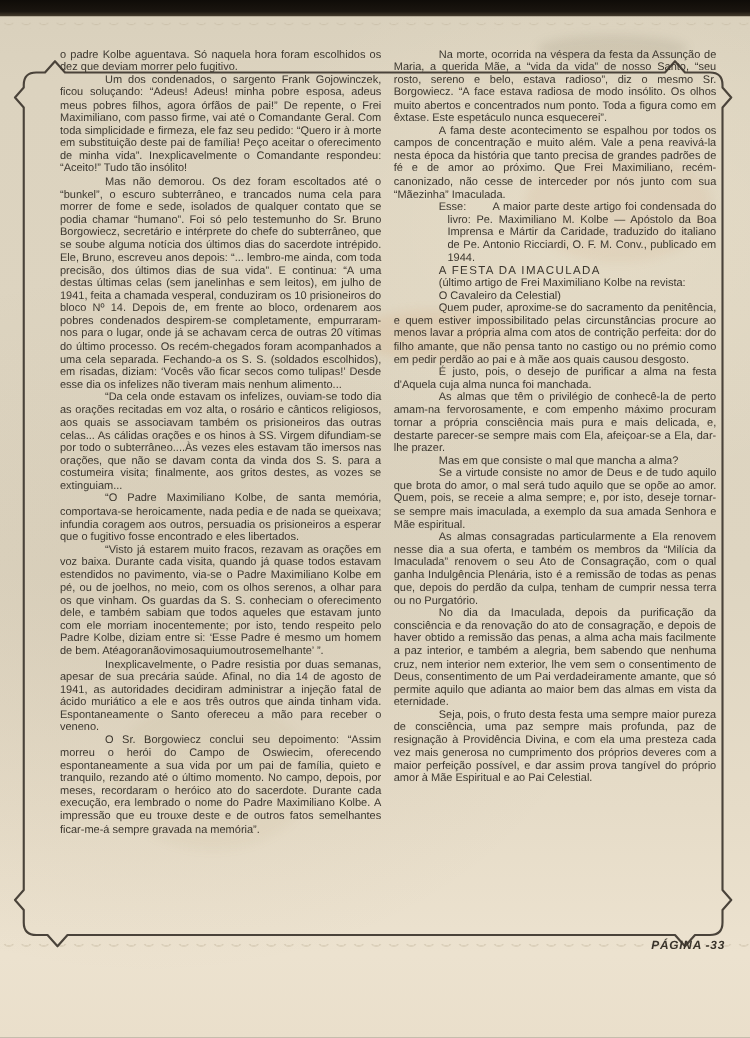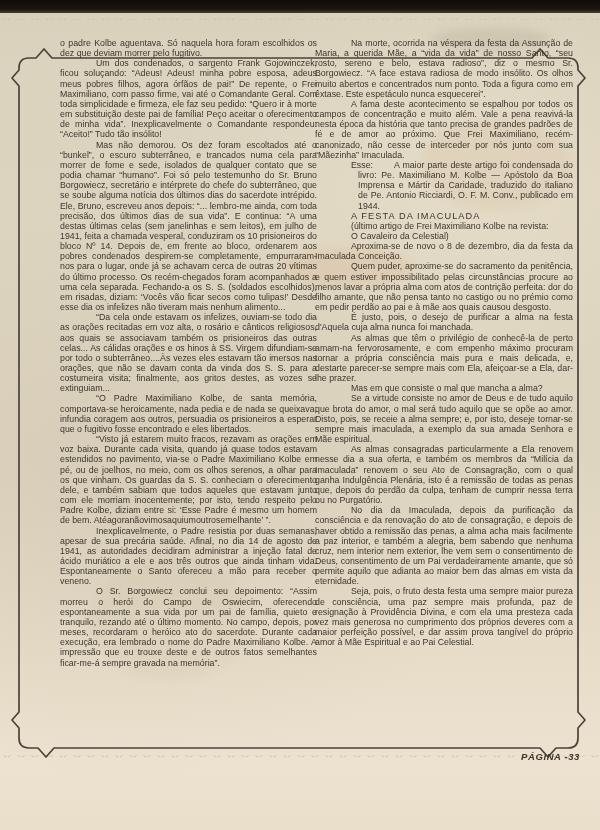--- a/index.html
+++ b/index.html
@@ -21,21 +21,21 @@
   .scallop{
     position:absolute;left:0;width:600px;height:5px;
     background-image:radial-gradient(7px 4px at 7px 0px, rgba(0,0,0,0) 2.6px, rgba(146,130,98,0.55) 3.1px, rgba(0,0,0,0) 4.1px);
     background-size:14px 5px;
     background-repeat:repeat-x;
   }
   .scallop.top{top:18px;opacity:.45;}
   .scallop.bottom{top:755px;opacity:.8;}
   svg.frame{position:absolute;left:0;top:0;pointer-events:none;}
   .col{position:absolute;top:38px;font-size:8.8px;line-height:10.15px;text-align:justify;}
-  .col-left{left:48px;width:257px;margin-left:12px;}
+  .col-left{left:48px;width:257px;}
   .col-right{left:315px;width:258px;}
   .col p{margin:0;text-indent:36px;}
   .col p.flush{text-indent:0;}
   .note{position:relative;padding-left:43px;text-indent:0;margin:0;text-align:justify;}
   .note .note-label{position:absolute;left:0;top:0;}
   .sec-heading{margin:6px 0 1px 0;text-align:left;text-indent:0;font-size:9.2px;letter-spacing:1.1px;}
   .sec-sub{margin:0;text-align:left;text-indent:0;}
   .footer-page{
     position:absolute;top:751px;right:20px;
     font-size:9.5px;font-weight:bold;font-style:italic;letter-spacing:.6px;color:#3a342b;text-align:right;
@@ -91,26 +91,25 @@
   <div class="col col-right">
     <p>Na morte, ocorrida na véspera da festa da Assunção de Maria, a querida Mãe, a “vida da vida” de nosso Santo, “seu rosto, sereno e belo, estava radioso”, diz o mesmo Sr. Borgowiecz. “A face estava radiosa de modo insólito. Os olhos muito abertos e concentrados num ponto. Toda a figura como em êxtase. Este espetáculo nunca esquecerei”.</p>
     <p>A fama deste acontecimento se espalhou por todos os campos de concentração e muito além. Vale a pena reavivá-la nesta época da história que tanto precisa de grandes padrões de fé e de amor ao próximo. Que Frei Maximiliano, recém-canonizado, não cesse de interceder por nós junto com sua “Mãezinha” Imaculada.</p>
     <p class="note">
       <span class="note-label">Esse:</span>
       <span>A maior parte deste artigo foi condensada do livro: Pe. Maximiliano M. Kolbe — Apóstolo da Boa Imprensa e Mártir da Caridade, traduzido do italiano de Pe. Antonio Ricciardi, O. F. M. Conv., publicado em 1944.</span>
     </p>
     <p class="sec-heading">A FESTA DA IMACULADA</p>
     <p class="sec-sub">(último artigo de Frei Maximiliano Kolbe na revista:</p>
     <p class="sec-sub">O Cavaleiro da Celestial)</p>
-    <p>Aproxima-se de novo o 8 de dezembro, dia da festa da Imaculada Conceição.</p>
     <p>Quem puder, aproxime-se do sacramento da penitência, e quem estiver impossibilitado pelas circunstâncias procure ao menos lavar a própria alma com atos de contrição perfeita: dor do filho amante, que não pensa tanto no castigo ou no prémio como em pedir perdão ao pai e à mãe aos quais causou desgosto.</p>
     <p>É justo, pois, o desejo de purificar a alma na festa d'Aquela cuja alma nunca foi manchada.</p>
     <p>As almas que têm o privilégio de conhecê-la de perto amam-na fervorosamente, e com empenho máximo procuram tornar a própria consciência mais pura e mais delicada, e, destarte parecer-se sempre mais com Ela, afeiçoar-se a Ela, dar-lhe prazer.</p>
     <p>Mas em que consiste o mal que mancha a alma?</p>
-    <p>Se a virtude consiste no amor de Deus e de tudo aquilo que brota do amor, o mal será tudo aquilo que se opõe ao amor. Disto, pois, se receie a alma sempre; e, por isto, deseje tornar-se sempre mais imaculada, a exemplo da sua amada Senhora e Mãe espiritual.</p>
+    <p>Se a virtude consiste no amor de Deus e de tudo aquilo que brota do amor, o mal será tudo aquilo que se opõe ao amor. Quem, pois, se receie a alma sempre; e, por isto, deseje tornar-se sempre mais imaculada, a exemplo da sua amada Senhora e Mãe espiritual.</p>
     <p>As almas consagradas particularmente a Ela renovem nesse dia a sua oferta, e também os membros da “Milícia da Imaculada” renovem o seu Ato de Consagração, com o qual ganha Indulgência Plenária, isto é a remissão de todas as penas que, depois do perdão da culpa, tenham de cumprir nessa terra ou no Purgatório.</p>
     <p>No dia da Imaculada, depois da purificação da consciência e da renovação do ato de consagração, e depois de haver obtido a remissão das penas, a alma acha mais facilmente a paz interior, e também a alegria, bem sabendo que nenhuma cruz, nem interior nem exterior, lhe vem sem o consentimento de Deus, consentimento de um Pai verdadeiramente amante, que só permite aquilo que adianta ao maior bem das almas em vista da eternidade.</p>
     <p>Seja, pois, o fruto desta festa uma sempre maior pureza de consciência, uma paz sempre mais profunda, paz de resignação à Providência Divina, e com ela uma presteza cada vez mais generosa no cumprimento dos próprios deveres com a maior perfeição possível, e dar assim prova tangível do próprio amor à Mãe Espiritual e ao Pai Celestial.</p>
   </div>
 
   <div class="footer-page">PÁGINA -33</div>
 
 </div>
 
 </body></html>

